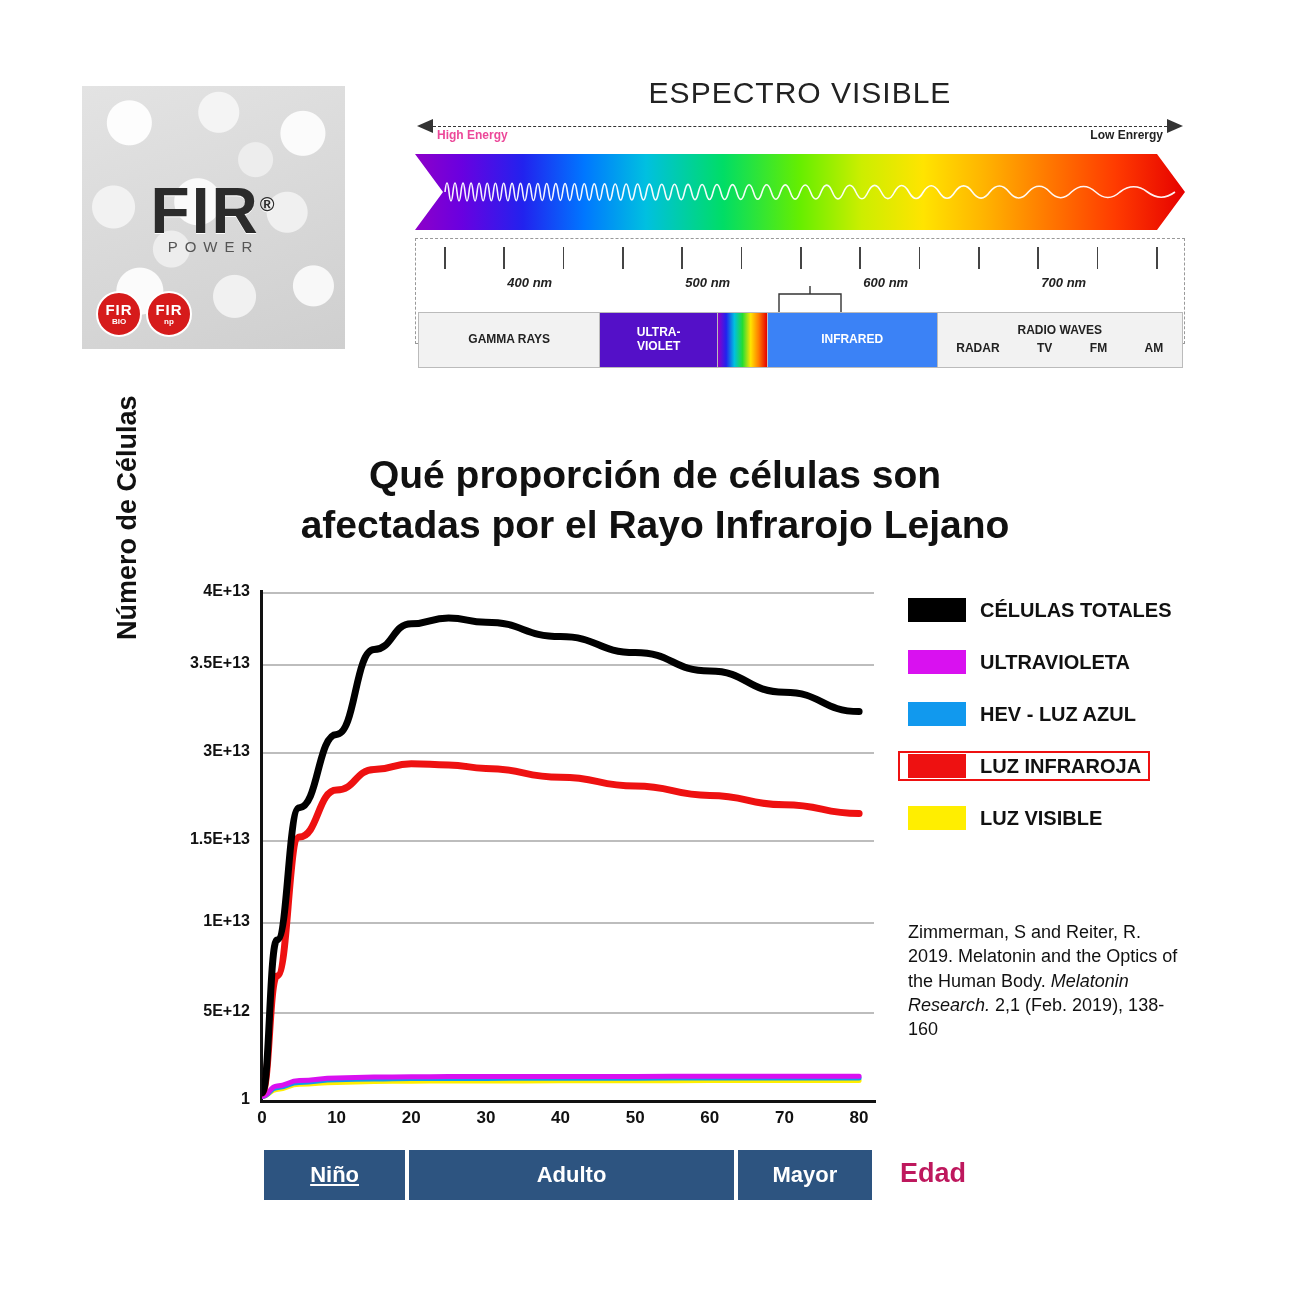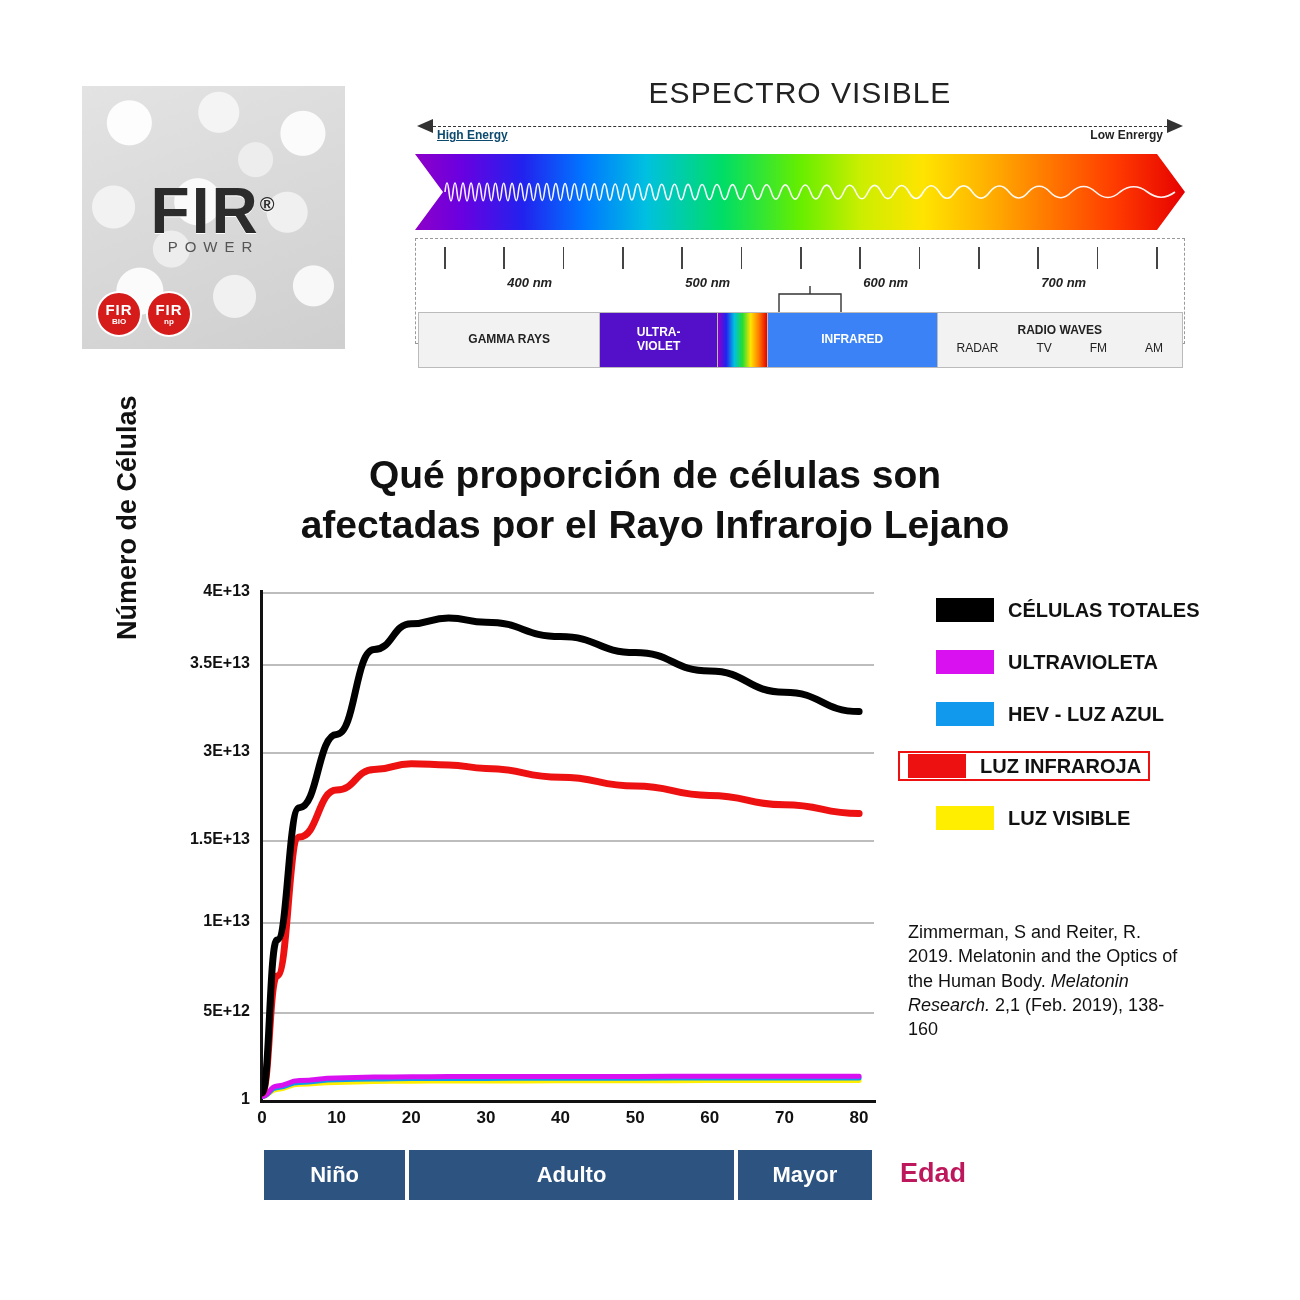--- a/index.html
+++ b/index.html
@@ -64,21 +64,21 @@
   }
   #arrow-row{position:absolute;left:0;top:40px;width:770px;height:22px;}
   #arrow-line{
     position:absolute;left:18px;right:18px;top:10px;height:0;
     border-top:1.5px dashed #333;
   }
   .arrow-head{position:absolute;top:3px;width:0;height:0;
     border-top:7px solid transparent;border-bottom:7px solid transparent;}
   #arrow-left{left:2px;border-right:16px solid #333;}
   #arrow-right{right:2px;border-left:16px solid #333;}
-  #high-energy{position:absolute;left:22px;top:52px;font-size:12px;font-weight:bold;color:#0c4a6e;text-decoration:underline;}
+  #high-energy{position:absolute;left:22px;top:52px;font-size:12px;font-weight:bold;color:#ec4899;}
   #low-energy{position:absolute;right:22px;top:52px;font-size:12px;font-weight:bold;color:#222;}
 
   #rainbow-bar{
     position:absolute;left:0;top:78px;width:770px;height:76px;
   }
   #rainbow-shape{
     position:absolute;inset:0;
     background:linear-gradient(90deg,
       #8e00c8 0%, #6a00e0 6%, #2222ee 14%, #0077ff 22%,
       #00c0e0 30%, #00dd66 40%, #66ee00 50%, #ccee00 58%,
@@ -105,21 +105,21 @@
     background:#f2f2f2;
   }
   .band:last-child{border-right:none;align-items:center;}
   .band.uv{background:#5410c8;color:#fff;}
   .band.rainbow{
     background:linear-gradient(90deg,#8e00c8,#2222ee,#00c0e0,#22dd33,#ffe400,#ff7a00,#e60000);
     min-width:34px;
   }
   .band.ir{background:#3b82f6;color:#fff;}
   .band.radio{background:#f2f2f2;flex-direction:column;}
-  #radio-subs{display:flex;width:100%;justify-content:space-around;margin-top:4px;font-size:12px;font-weight:normal;}
+  #radio-subs{display:flex;width:100%;justify-content:space-around;margin-top:4px;font-size:12px;font-weight:bold;}
   #connector{
     position:absolute;left:775px;top:286px;width:70px;height:26px;
   }
 
   
   #chart-title{
     position:absolute;left:120px;top:450px;width:1070px;text-align:center;
     font-size:39px;font-weight:bold;color:#111;line-height:1.28;
   }
 
@@ -141,21 +141,21 @@
     text-align:right;width:120px;
   }
   .xtick{
     position:absolute;top:1108px;font-size:17px;font-weight:bold;color:#111;
     width:40px;text-align:center;
   }
   #curves{position:absolute;left:262px;top:592px;width:612px;height:508px;}
 
   
   #legend{position:absolute;left:908px;top:595px;width:290px;}
-  .legend-row{display:flex;align-items:center;margin-bottom:22px;height:30px;margin-left:28px;}
+  .legend-row{display:flex;align-items:center;margin-bottom:22px;height:30px;}
   .legend-swatch{width:58px;height:24px;margin-right:14px;flex:none;}
   .legend-label{font-size:20px;font-weight:bold;color:#111;white-space:nowrap;}
   #legend-row-ir{
     border:2px solid #ee1111;padding:4px 8px;margin-left:-10px;width:252px;
     box-sizing:border-box;
   }
 
   
   #citation{
     position:absolute;left:908px;top:920px;width:270px;
@@ -312,21 +312,21 @@
       <span class="legend-swatch" style="background: rgb(255, 238, 0);"></span>
       <span class="legend-label">LUZ VISIBLE</span>
     </div>
   </div>
 
 <div id="citation">
   <span>Zimmerman, S and Reiter, R. 2019. Melatonin and the Optics of the Human Body. </span><span class="ital">Melatonin Research.</span><span> 2,1 (Feb. 2019), 138-160</span>
 </div>
 
 <div id="agebar">
-    <div class="age-seg" style="flex: 1 1 0%;">Niño</div>
+    <div class="age-seg" style="flex: 1 1 0%; text-decoration: underline;">Niño</div>
     <div class="age-seg" style="flex: 2.3 1 0%; text-align: right;">Adulto</div>
     <div class="age-seg" style="flex: 0.95 1 0%;">Mayor</div>
   </div>
 <div id="age-label">Edad</div>
 
 <div class="ytick" style="left: 120px; top: 582px; position: absolute; width: 130px;">4E+13</div>
 <div class="ytick" style="left: 120px; top: 654px; position: absolute; width: 130px;">3.5E+13</div>
 <div class="ytick" style="left: 120px; top: 742px; position: absolute; width: 130px;">3E+13</div>
 <div class="ytick" style="left: 120px; top: 830px; position: absolute; width: 130px;">1.5E+13</div>
 <div class="ytick" style="left: 120px; top: 912px; position: absolute; width: 130px;">1E+13</div>

